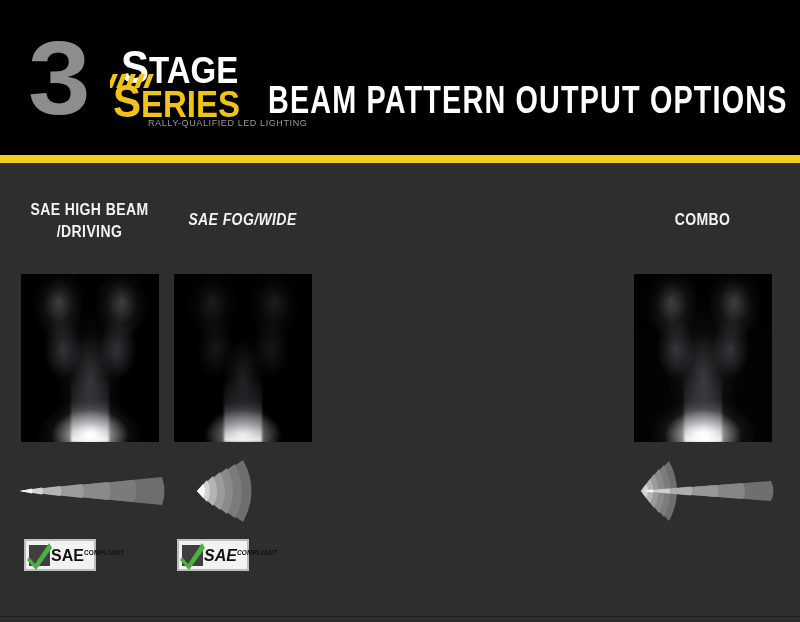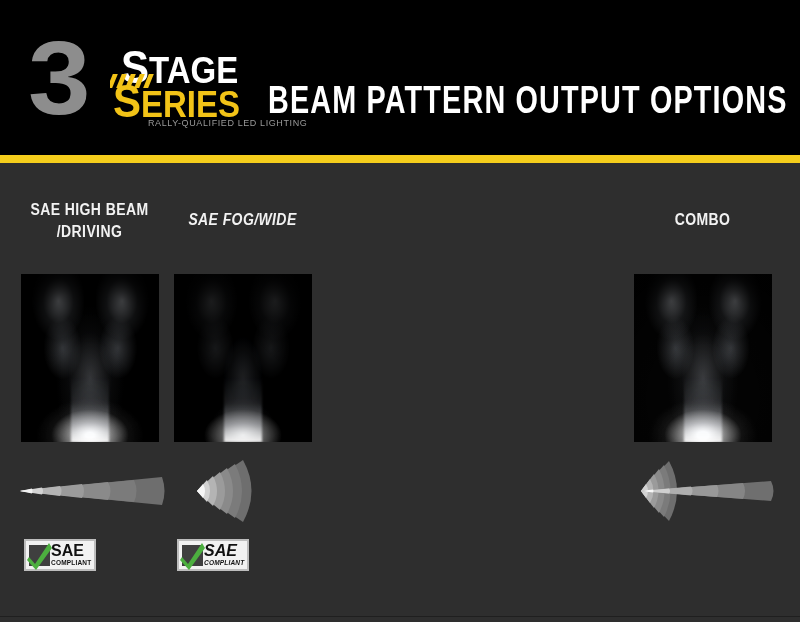--- a/index.html
+++ b/index.html
@@ -252,21 +252,21 @@
     width: 21px;
     height: 21px;
     background: #3f3f3f;
     flex: 0 0 auto;
     position: relative;
     margin-right: 1px;
   }
   .badge-check svg { position: absolute; left: -3px; top: -5px; }
   .badge-text {
     display: flex;
-    flex-direction: column;
+    flex-direction: row;
     justify-content: center;
     line-height: 1;
   }
   .badge-sae {
     color: #111;
     font-size: 16px;
     font-weight: bold;
     letter-spacing: 0px;
     line-height: 15px;
   }

